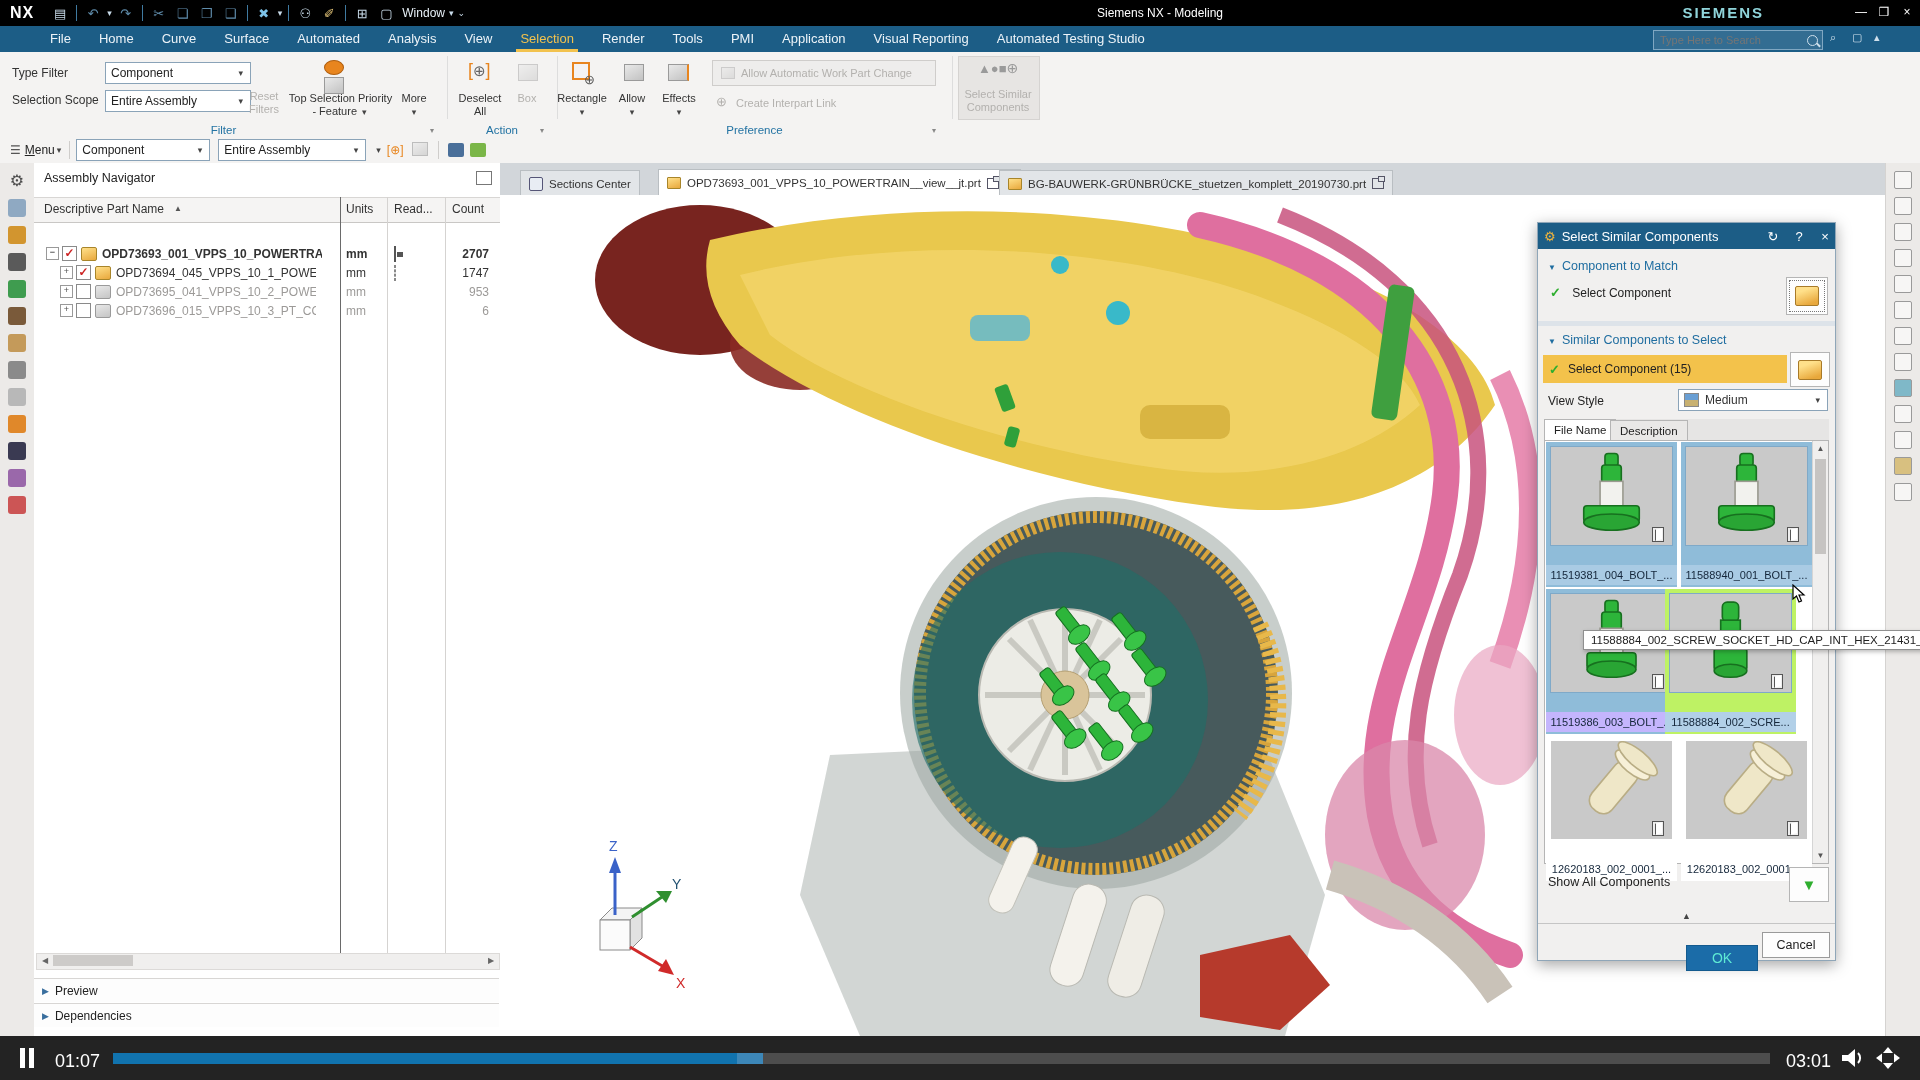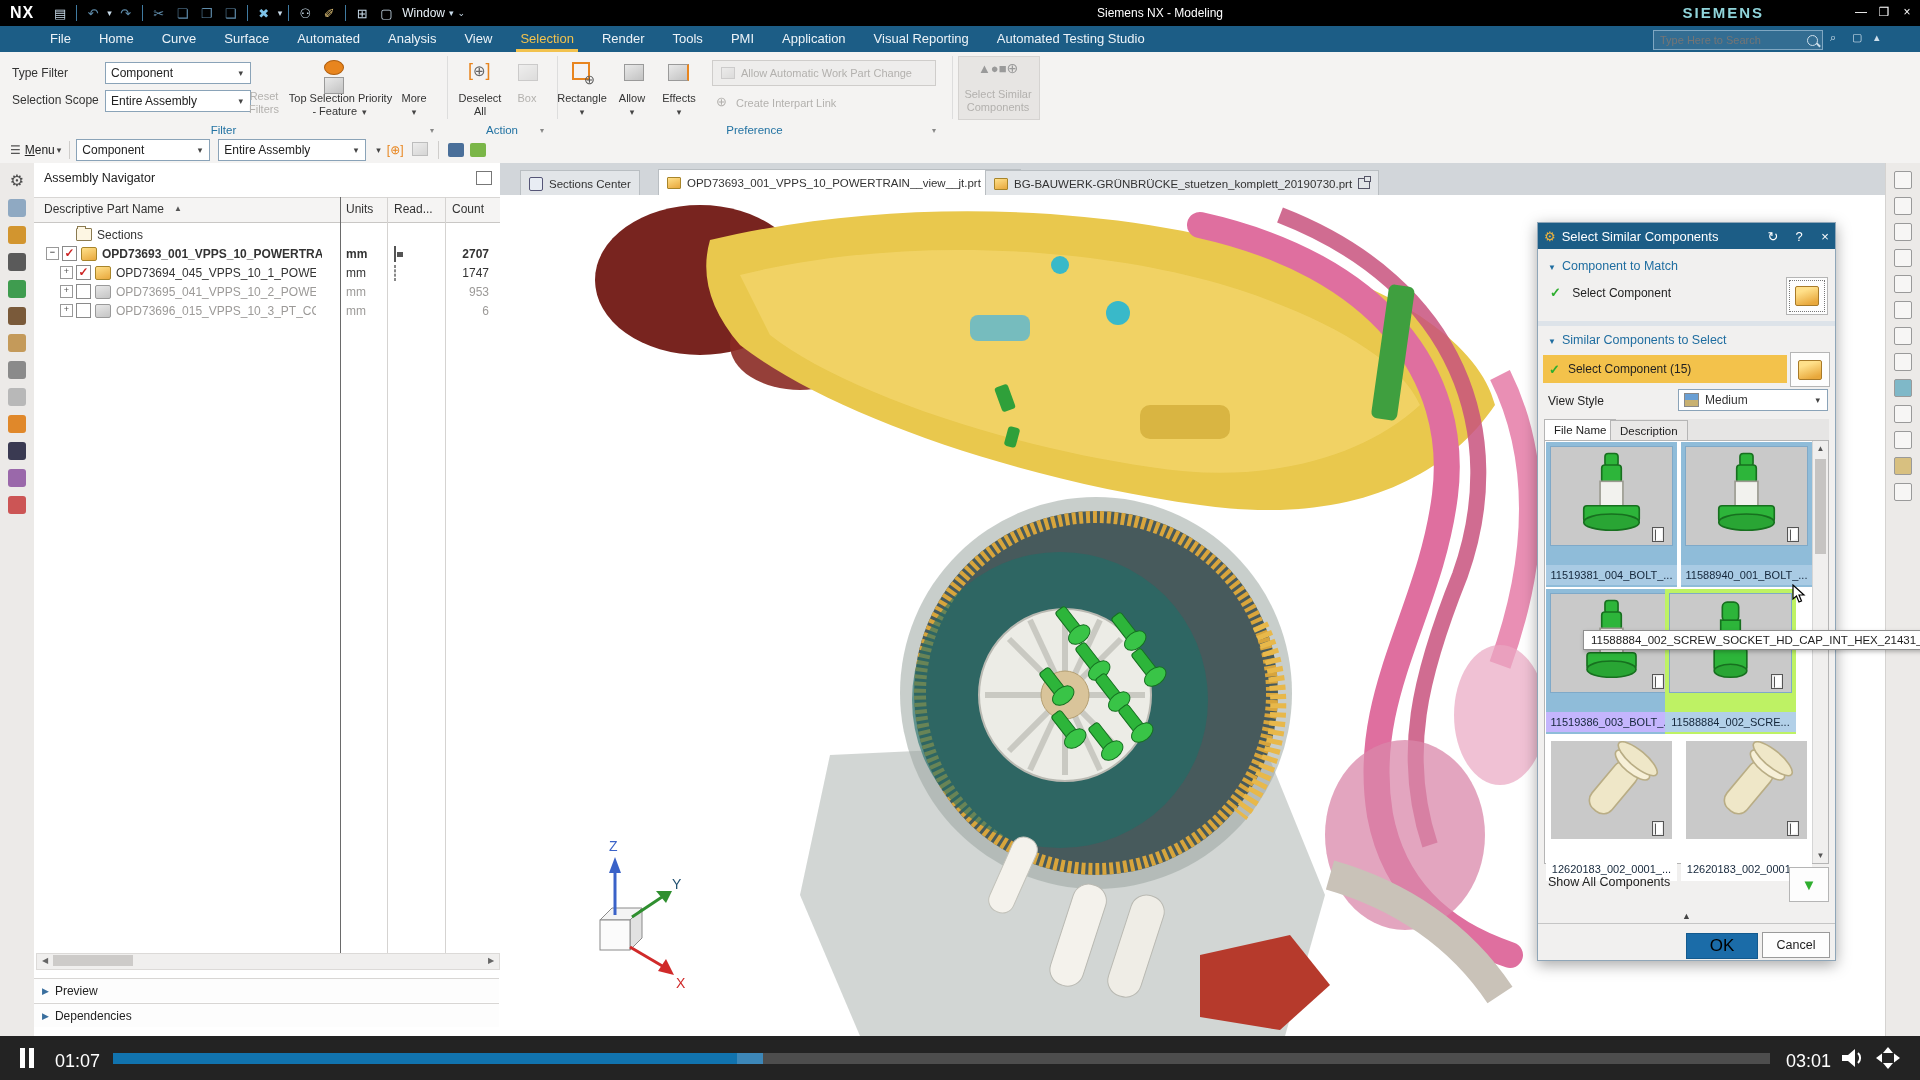--- a/index.html
+++ b/index.html
@@ -149,22 +149,22 @@
   .door{position:absolute;right:8px;bottom:3px;width:10px;height:13px;border:1px solid #555;background:#eee;}
   .door::after{content:'';position:absolute;left:2px;top:1px;width:6px;height:11px;background:#fff;border-left:1px solid #555;transform:skewY(-12deg);}
   .vscroll{position:absolute;right:0;top:0;width:15px;height:422px;background:#f0efee;border-left:1px solid #d5d5d5;}
   .vsarrow{position:absolute;left:0;width:15px;height:15px;font-size:8px;color:#555;text-align:center;line-height:15px;}
   .vsthumb2{position:absolute;left:2px;top:18px;width:11px;height:95px;background:#c6c4c2;}
   .showall{position:absolute;left:10px;top:652px;font-size:12.5px;color:#222;}
   .greenbtn{position:absolute;left:251px;top:644px;width:38px;height:33px;background:#fdfdfd;border:1px solid #b5b5b5;
             display:flex;align-items:center;justify-content:center;color:#2fae2f;font-size:15px;}
   .collapsearr{position:absolute;left:0;top:688px;width:297px;text-align:center;font-size:9px;color:#444;}
   .okbar{position:absolute;left:0;top:700px;width:297px;height:37px;border-top:1px solid #c5c5c5;}
-  .okbtn{position:absolute;left:148px;top:9px;width:70px;height:24px;background:#1b6ca8;border:1px solid #135a8e;
-         color:#000000;font-size:17px;display:flex;align-items:center;justify-content:center;}
+  .okbtn{position:absolute;left:148px;top:21px;width:70px;height:24px;background:#1b6ca8;border:1px solid #135a8e;
+         color:#5eead4;font-size:14px;display:flex;align-items:center;justify-content:center;}
   .cancelbtn{position:absolute;left:224px;top:8px;width:66px;height:24px;background:#fdfdfd;border:1px solid #9a9a9a;
          color:#222;font-size:12.5px;display:flex;align-items:center;justify-content:center;}
 
   
   .tooltip{left:1583px;top:630px;z-index:40;background:#fff;border:1px solid #8f8f8f;font-size:11.5px;
            padding:3px 7px;white-space:nowrap;box-shadow:1px 2px 4px rgba(0,0,0,.25);color:#222;}
   .cursor{left:1792px;top:584px;z-index:60;}
 
   
   .playerbar{left:0;top:1036px;width:1920px;height:44px;background:#232323;z-index:50;}
@@ -337,25 +337,20 @@
       <span class="abs" style="left:10px;top:4px">Descriptive Part Name</span>
       <span class="abs" style="left:140px;top:6px;font-size:8px;color:#555">▲</span>
       <span class="abs cell-units" style="top:4px">Units</span>
       <span class="abs cell-read" style="top:4px">Read...</span>
       <span class="abs" style="left:418px;top:4px">Count</span>
     </div>
     <div class="colline" style="left:306px;background:#6a6a6a"></div>
     <div class="colline" style="left:353px;background:#d5d3d1"></div>
     <div class="colline" style="left:411px;background:#d5d3d1"></div>
 
-    <div class="navrow" style="top:62px">
-      <span style="width:42px"></span>
-        <span class="ficon"></span>
-      <span>Sections</span>
-    </div>
     <div class="navrow" style="top:81px;font-weight:bold">
       <span style="width:12px"></span>
         <span class="exp">−</span>
       <span class="chk">✓</span>
       <span class="picon"></span>
       <span style="overflow:hidden;max-width:220px">OPD73693_001_VPPS_10_POWERTRAIN__...</span>
       <span class="cell-units">mm</span>
       <span class="cell-read"><span class="saveico"></span></span>
       <span class="cell-count">2707</span>
     </div>
@@ -407,21 +402,21 @@
     <div class="doctab" style="left:20px">
       <span class="tabdisc"></span>
       <span>Sections Center</span>
     </div>
     <div class="doctab active" style="left:158px">
       <span class="tabcube"></span>
       <span>OPD73693_001_VPPS_10_POWERTRAIN__view__jt.prt</span>
       <span class="tabfloat"></span>
       <span class="tabx">×</span>
     </div>
-    <div class="doctab" style="left:485px">
+    <div class="doctab" style="left:499px">
       <span class="tabcube"></span>
       <span>BG-BAUWERK-GRÜNBRÜCKE_stuetzen_komplett_20190730.prt</span>
       <span class="tabfloat"></span>
     </div>
   </div>
 
   <div class="abs viewport">
     <svg width="1386" height="841" viewBox="0 0 1386 841">
 
       <path d="M330,560 L760,540 L825,700 L785,841 L360,841 L300,700 Z" fill="#cdd2cf" opacity="0.9"></path>

